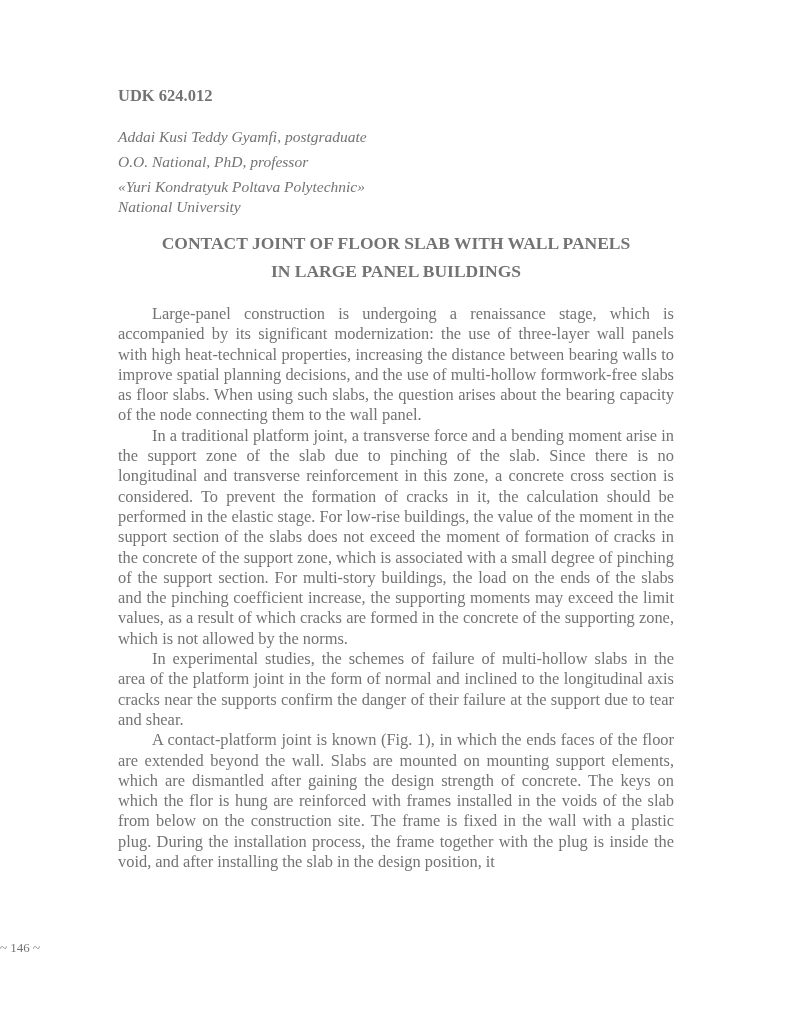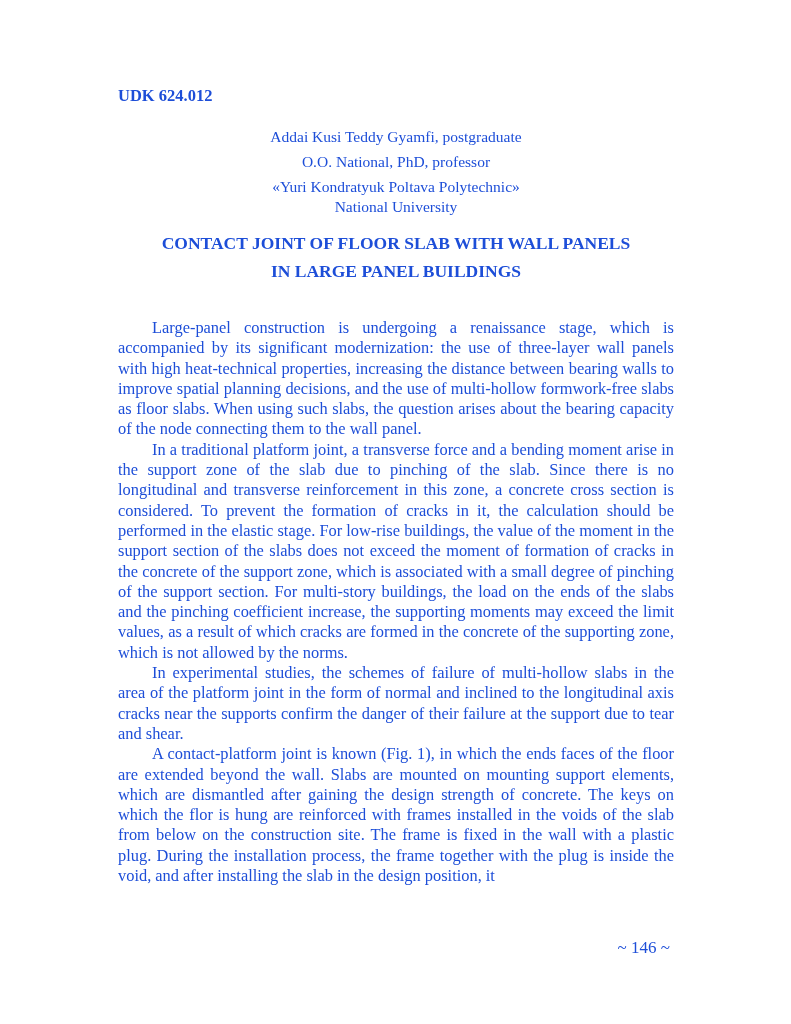--- a/index.html
+++ b/index.html
@@ -6,72 +6,73 @@
     margin: 0;
     padding: 0;
     background: #ffffff;
   }
   .page {
     position: relative;
     width: 791px;
     height: 1024px;
     background: #ffffff;
     font-family: "Liberation Serif", "DejaVu Serif", serif;
-    color: #1d4ed8;
+    color: #737373;
     overflow: hidden;
     box-sizing: border-box;
   }
   .content {
     position: absolute;
     left: 118px;
     top: 86px;
     width: 556px;
   }
   .udk {
     font-weight: bold;
     font-size: 16.5px;
     line-height: 20px;
     margin-bottom: 18px;
   }
   .authors {
-    text-align: center;
+    text-align: left;
+    font-style: italic;
     font-size: 15.5px;
   }
   .author-line {
     line-height: 25px;
   }
   .affiliation {
     line-height: 19.5px;
     margin-top: 3px;
   }
   .title {
     margin-top: 13px;
     text-align: center;
     font-weight: bold;
     font-size: 17.5px;
     line-height: 28px;
   }
   .body-text {
-    margin-top: 33px;
+    margin-top: 19px;
     font-family: Liberation Serif, serif;
   }
   .body-text p {
     margin: 0;
     font-size: 16.4px;
     line-height: 20.3px;
     text-align: justify;
     text-indent: 34px;
   }
   .footer {
     position: absolute;
     left: 0;
     top: 938px;
     width: 670px;
-    text-align: right;
-    font-size: 17px;
+    text-align: left;
+    font-size: 13px;
     line-height: 20px;
   }
 </style>
 </head>
 <body>
 
 <div class="page">
   <div class="content">
 
     <div class="udk">UDK 624.012</div>

